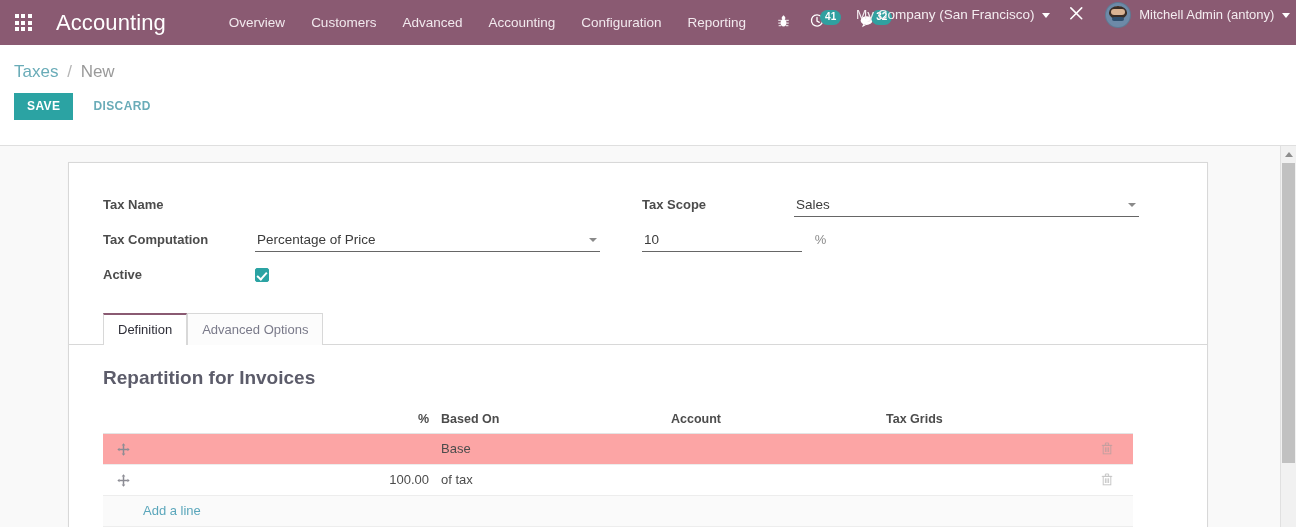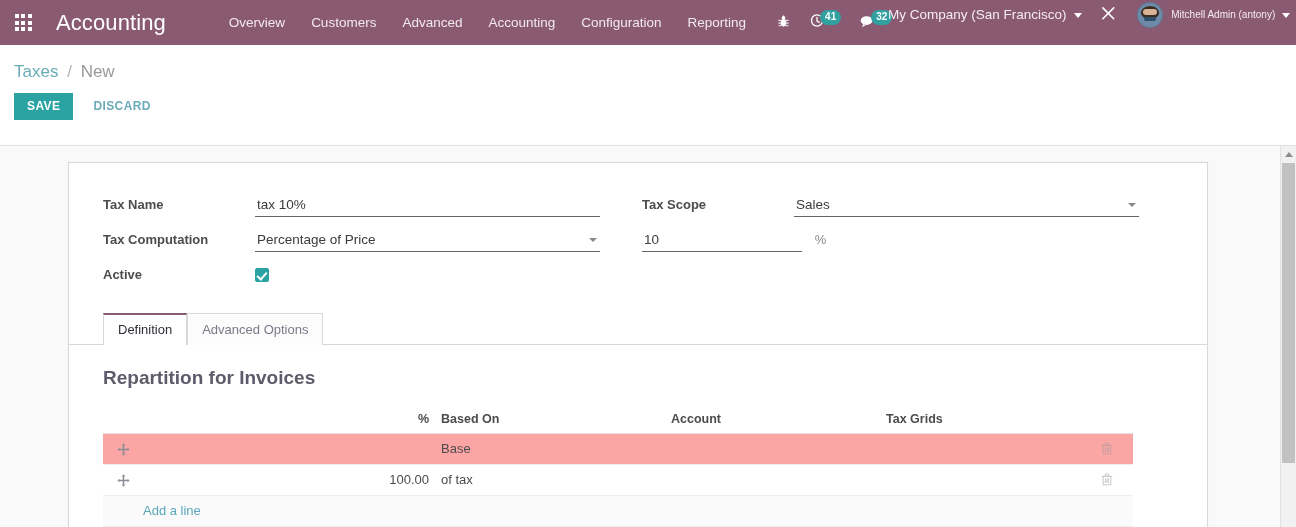--- a/index.html
+++ b/index.html
@@ -134,21 +134,21 @@
   .avatar::after {
     content: "";
     position: absolute;
     left: 5px; right: 5px; top: 6px;
     height: 6px;
     border-radius: 3px;
     background: #d9b393;
     box-shadow: 0 7px 0 -1px #2f4f6e;
   }
   .username {
-    font-size: 10px;
+    font-size: 13px;
     color: #f4ecf0;
     padding-left: 8px;
     cursor: pointer;
   }
 
   
   .control-panel {
     background: #ffffff;
     padding: 10px 0 16px 0;
     border-bottom: 1px solid #dfdfdf;
@@ -514,23 +514,20 @@
 <div class="content">
   <div class="sheet-wrap">
     <div class="sheet">
 
       <div class="form-grid">
 
         <div class="col">
 
           <div class="field-row">
             <div class="field-label">Tax Name</div>
-            <div class="field-ctrl">
-              <input class="txt-input w-name" type="text" value="tax 10%" style="">
-            </div>
           </div>
 
           <div class="field-row">
             <div class="field-label">Tax Computation</div>
             <div class="field-ctrl select-ctrl">
               <input class="txt-input w-select" type="text" value="Percentage of Price" style="">
               <span class="select-caret"></span>
             </div>
           </div>
 

